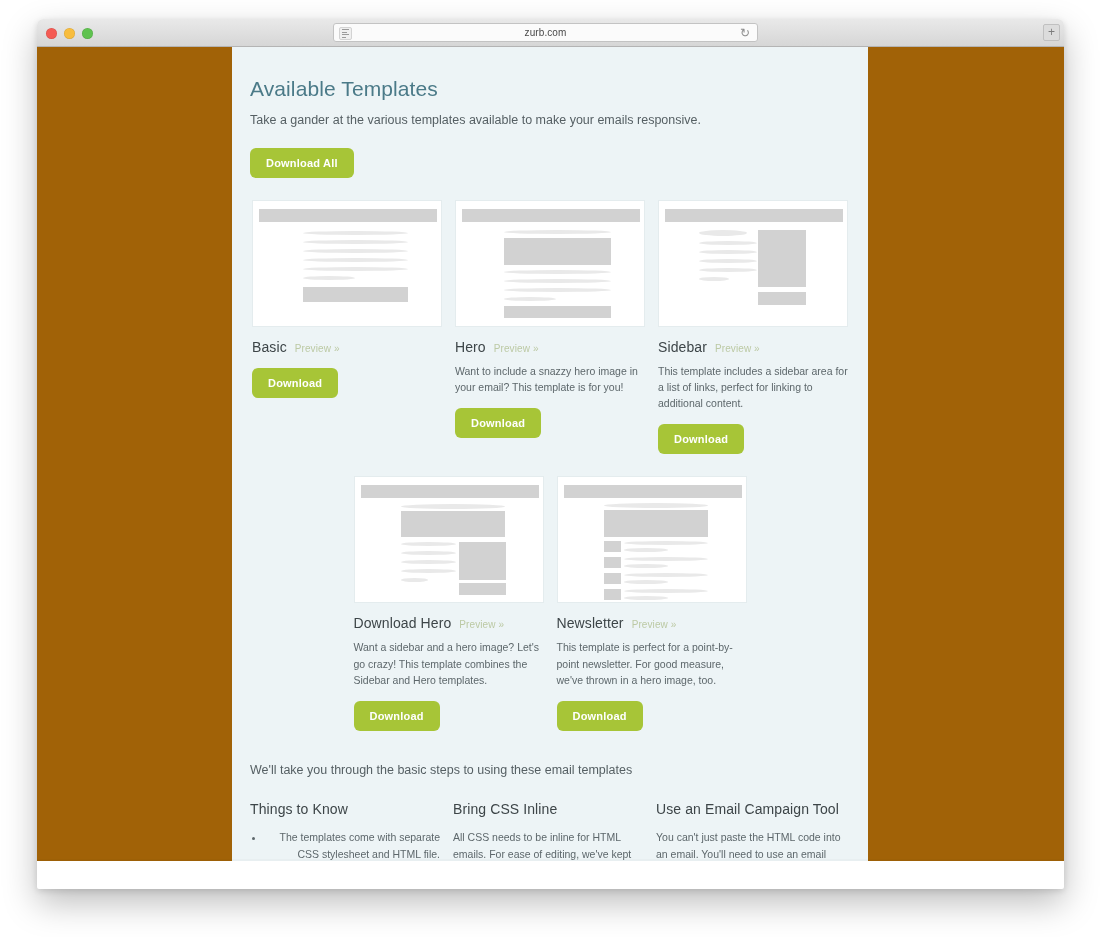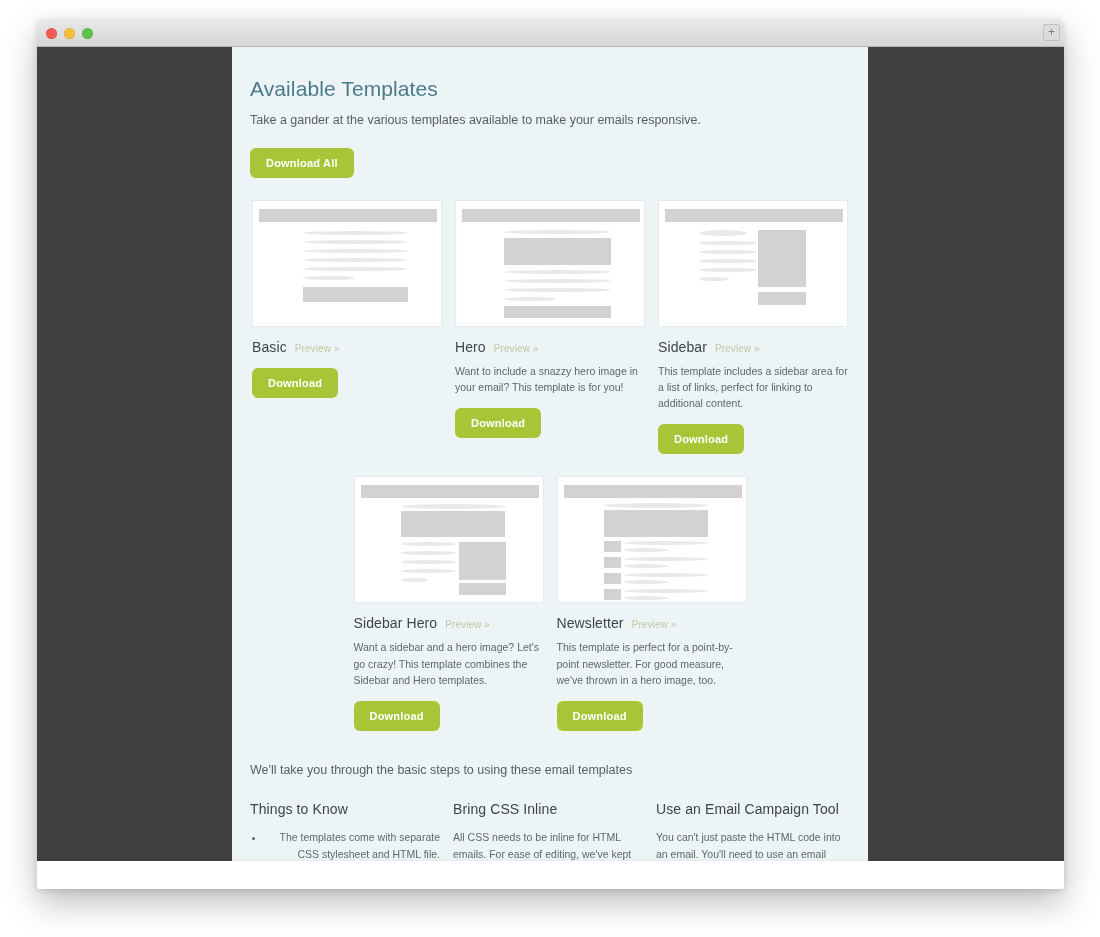--- a/index.html
+++ b/index.html
@@ -108,21 +108,21 @@
     font-size: 12px;
     line-height: 15px;
     text-align: center;
   }
 
   
   .viewport {
     position: relative;
     width: 100%;
     height: 814px;
-    background: #404040;
+    background: #a16207;
     overflow: hidden;
     padding-left: 24px;
   }
 
   .content-column {
     position: absolute;
     left: 195px;
     top: 0;
     width: 636px;
     min-height: 842px;
@@ -259,20 +259,30 @@
 
 <div class="browser-window">
 
   <div class="titlebar">
     <div class="traffic-lights">
       <span class="light red"></span>
       <span class="light yellow"></span>
       <span class="light green"></span>
     </div>
 
+    <div class="address-bar">
+      <span class="reader-icon">
+        <i></i>
+          <i></i>
+          <i></i>
+          <i></i>
+      </span>
+      <span class="address-url">zurb.com</span>
+      <span class="reload-icon">↻</span>
+    </div>
 
     <div class="new-tab-btn">+</div>
   </div>
 
   <div class="viewport">
     <div class="content-column">
 
       
       <h2 class="section-title">Available Templates</h2>
       <p class="section-sub">Take a gander at the various templates available to make your emails responsive.</p>
@@ -351,21 +361,21 @@
             <span class="wf dark" style="left:46px; top:34px; width:104px; height:26px;"></span>
             <span class="wf light" style="left:46px; top:65px; width:55px;  height:4px;"></span>
             <span class="wf light" style="left:46px; top:74px; width:55px;  height:4px;"></span>
             <span class="wf light" style="left:46px; top:83px; width:55px;  height:4px;"></span>
             <span class="wf light" style="left:46px; top:92px; width:55px;  height:4px;"></span>
             <span class="wf light" style="left:46px; top:101px; width:27px; height:4px;"></span>
             <span class="wf dark" style="left:104px; top:65px; width:47px; height:38px;"></span>
             <span class="wf dark" style="left:104px; top:106px; width:47px; height:12px;"></span>
           </div>
           <div class="card-head">
-            <span class="card-title">Sidebar Hero</span>
+            <span class="card-title">Download Hero</span>
             <span class="preview-link">Preview »</span>
           </div>
           <p class="card-desc">Want a sidebar and a hero image? Let's go crazy! This template combines the Sidebar and Hero templates.</p>
           <div class="card-btn-wrap">
             <button class="btn-green btn-download">Download</button>
           </div>
         </div>
 
         <div class="card">
           <div class="thumb">

